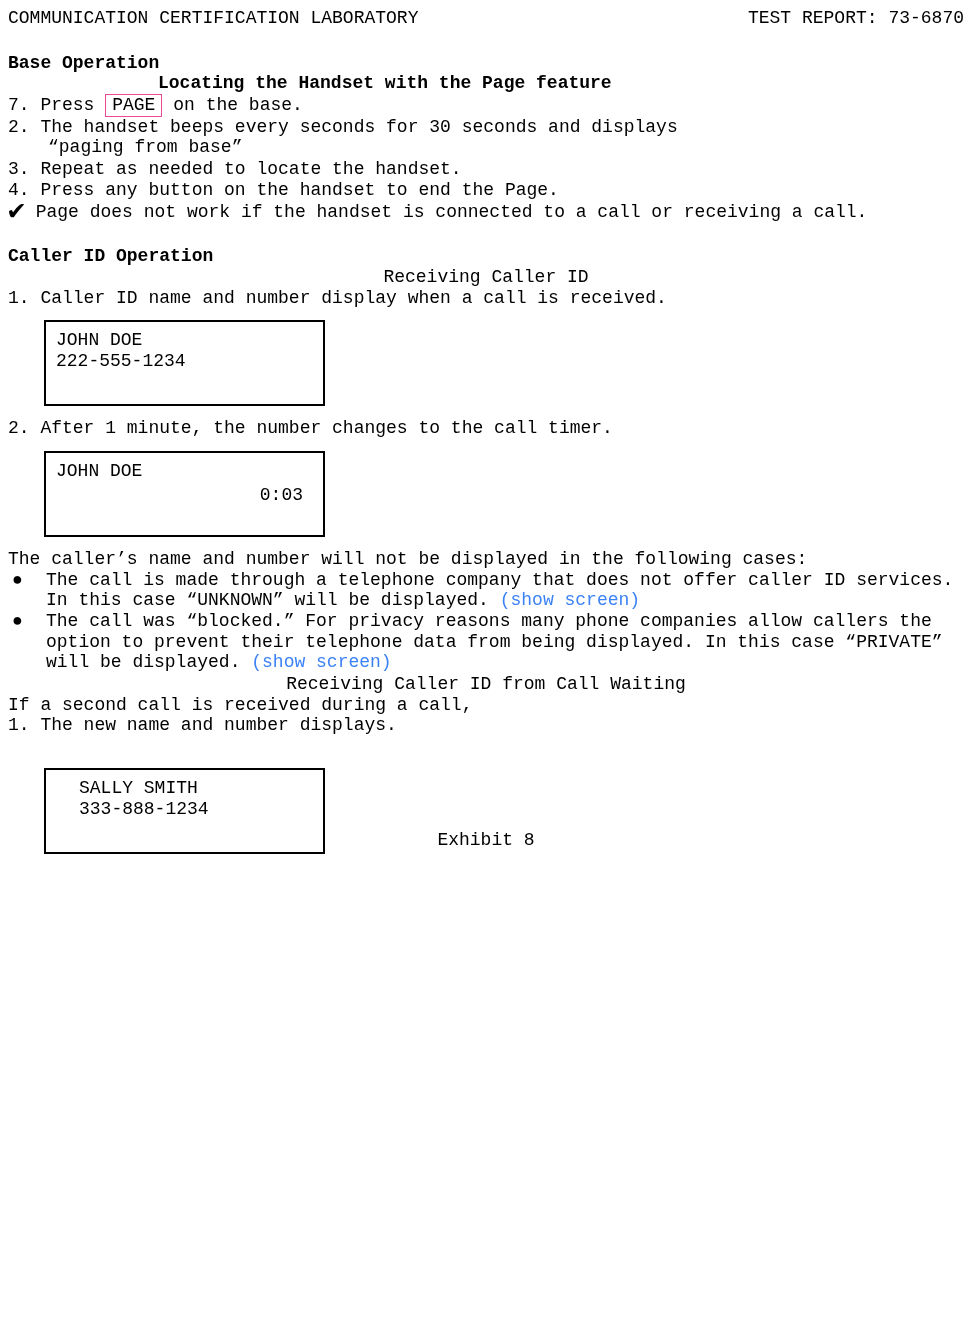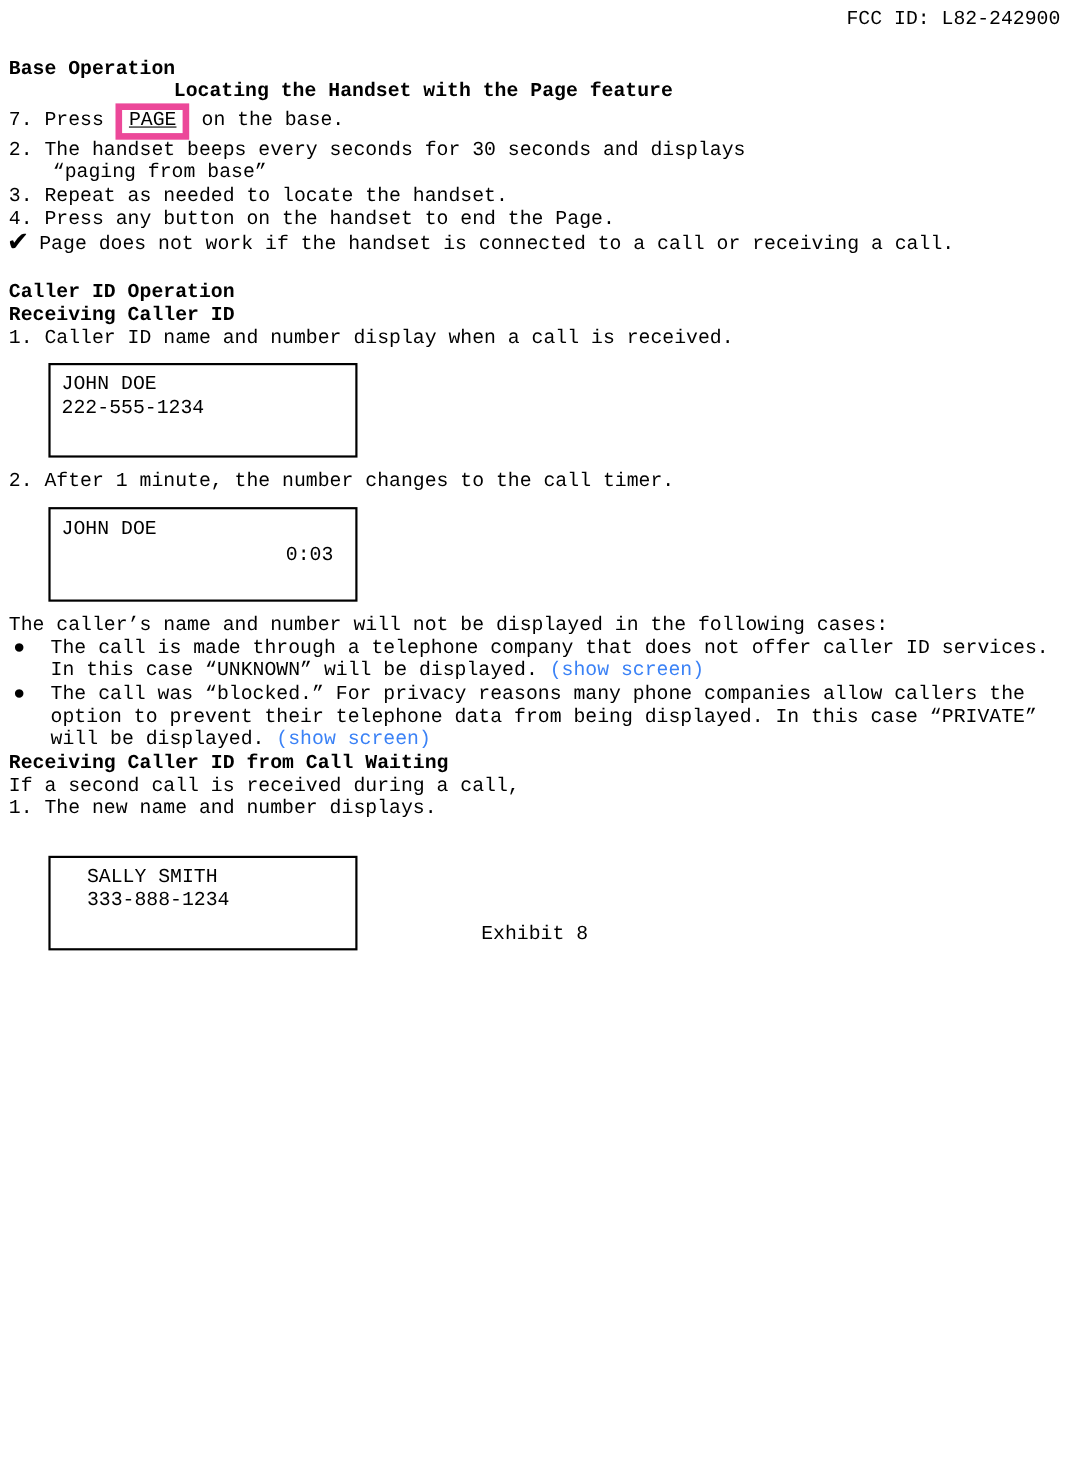--- a/index.html
+++ b/index.html
@@ -11,28 +11,27 @@
       line-height: 1.15;
     }
     .bold {
       font-weight: bold;
     }
     .section-title {
       font-weight: bold;
       margin-top: 24px;
     }
     .sub-title {
-      font-weight: bold;
-      text-align: left;
+      font-weight: normal;
+      text-align: center;
     }
     .page-btn {
-      border: 6px solid #ec4899;
+      border: 1px solid #ec4899;
       padding: 0 6px;
       display: inline-block;
-      text-decoration: underline;
     }
     .indent {
       padding-left: 40px;
     }
     .checkmark {
       display: inline-block;
       font-size: 28px;
       font-weight: bold;
       vertical-align: middle;
       line-height: 0.5;
@@ -83,23 +82,26 @@
     }
     .header-flex {
       display: flex;
       justify-content: space-between;
     }
   </style>
 </head>
 <body>
 
 <div class="header-block">
-  <div class="right-block">
-    <span>FCC ID:</span>
-    <span>L82-242900</span>
+  <div class="header-flex">
+    <span>COMMUNICATION CERTIFICATION LABORATORY</span>
+    <span>
+      <span>TEST REPORT:</span>
+      <span>73-6870</span>
+    </span>
   </div>
 </div>
 
 <div class="section-title">Base Operation</div>
 <div class="bold" style="padding-left:150px;">Locating the Handset with the Page feature</div>
 
 <div>
   <span>7. Press </span><span class="page-btn">PAGE</span><span> on the base.</span>
 </div>
 <div>2. The handset beeps every seconds for 30 seconds and displays</div>

